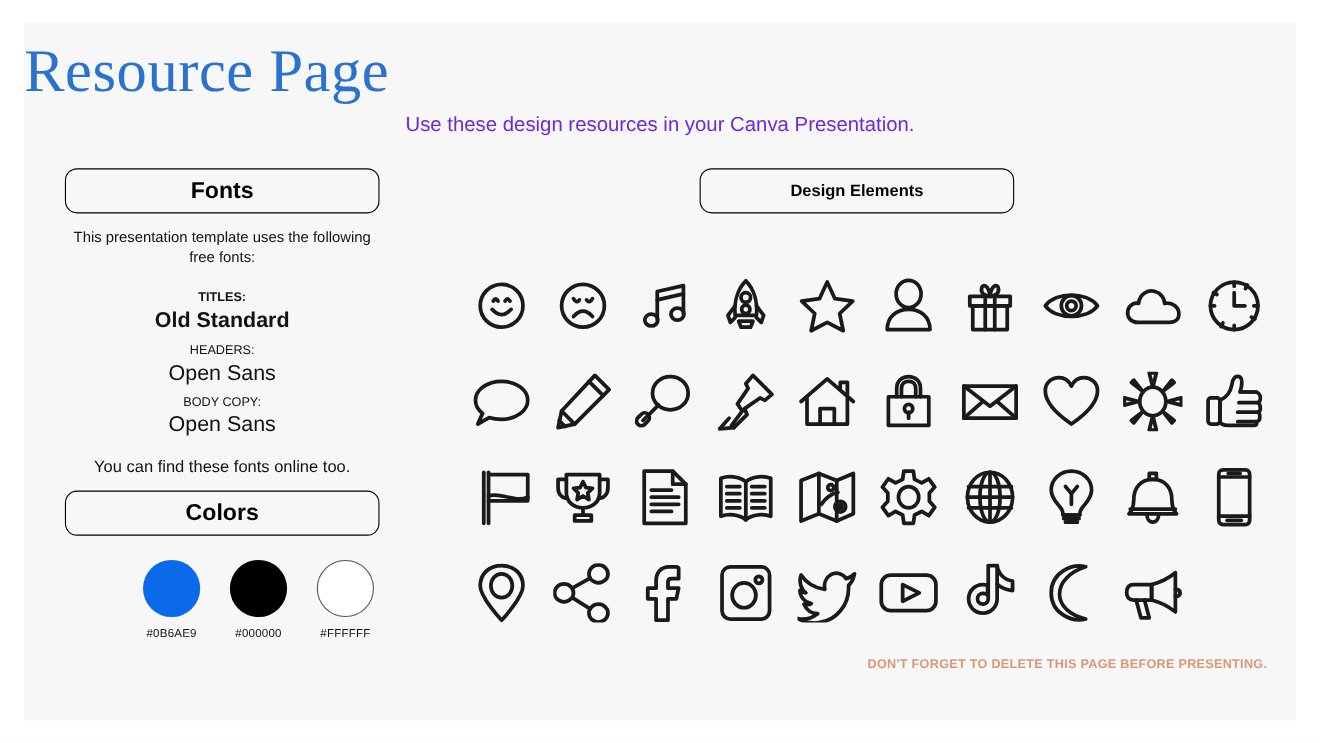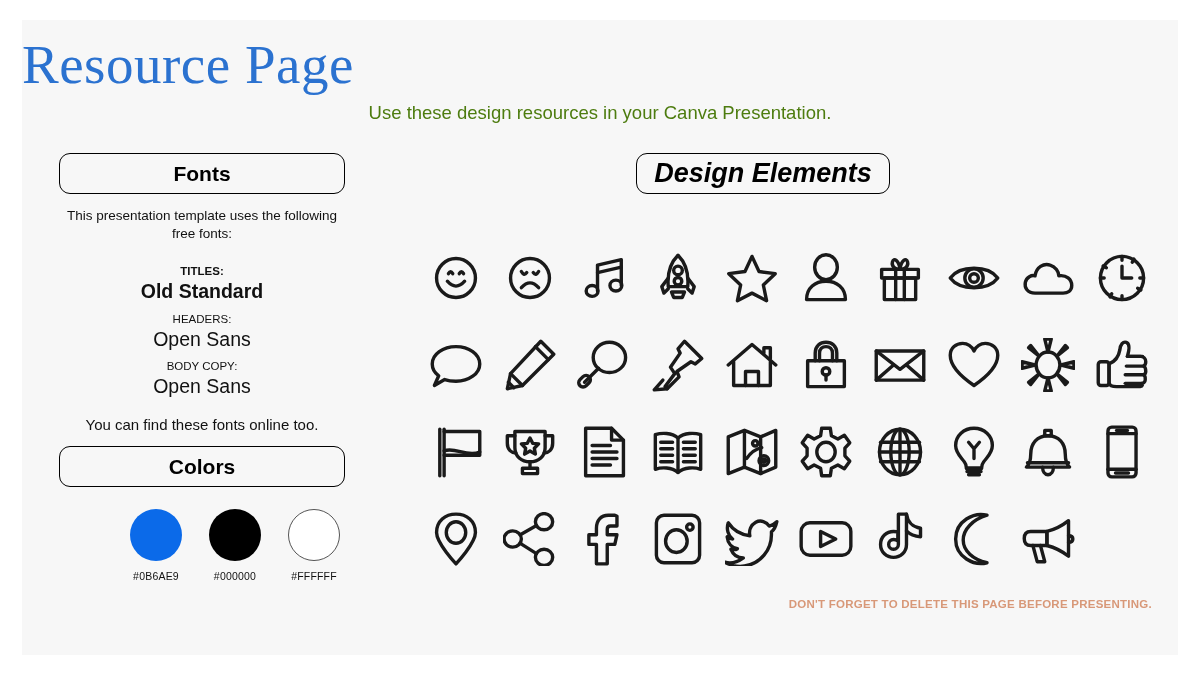--- a/index.html
+++ b/index.html
@@ -35,39 +35,39 @@
     color: #2B72D0;
     letter-spacing: 0.5px;
   }
   .page-subtitle {
     position: absolute;
     left: 0;
     top: 82px;
     width: 100%;
     text-align: center;
     font-size: 18.5px;
-    color: #4d7c0f;
+    color: #6d28d9;
   }
 
   
   .pill {
     position: absolute;
     box-sizing: border-box;
     border: 1.3px solid #000;
     border-radius: 11px;
     display: flex;
     align-items: center;
     justify-content: center;
     font-weight: 700;
     color: #000;
     background: transparent;
   }
   #pill-fonts  { left: 37px;  top: 133px; width: 286px; height: 41px; font-size: 21px; }
   #pill-colors { left: 37px;  top: 426px; width: 286px; height: 41px; font-size: 21px; }
-  #pill-design { left: 614px; top: 133px; width: 254px; height: 41px; font-size: 27px; font-style: italic; }
+  #pill-design { left: 614px; top: 133px; width: 286px; height: 41px; font-size: 15px; }
 
   
   .fonts-intro {
     position: absolute;
     left: 37px;
     top: 187px;
     width: 286px;
     text-align: center;
     font-size: 13.5px;
     line-height: 18px;

